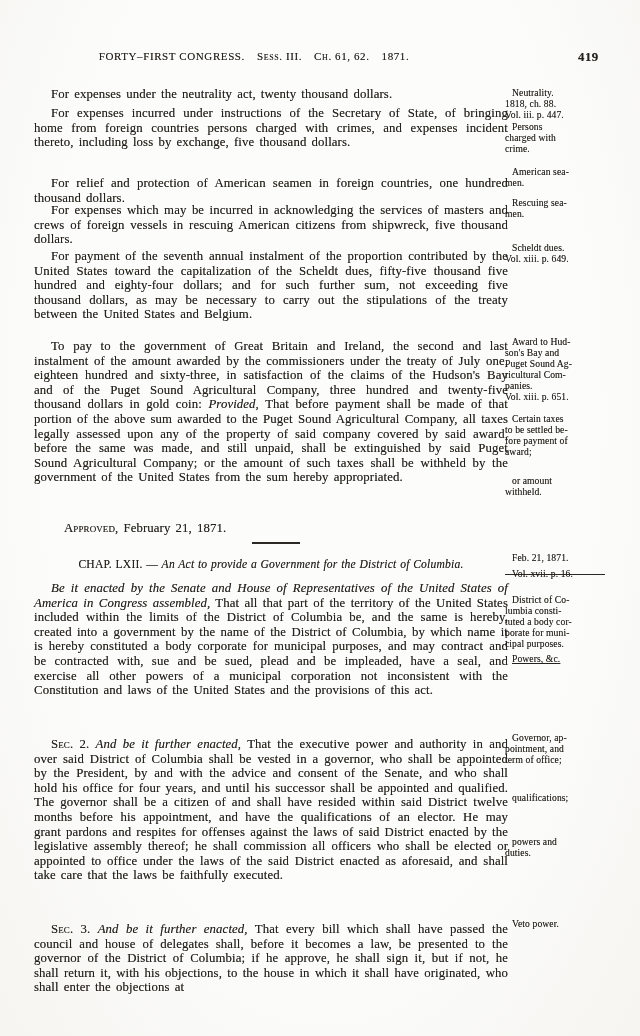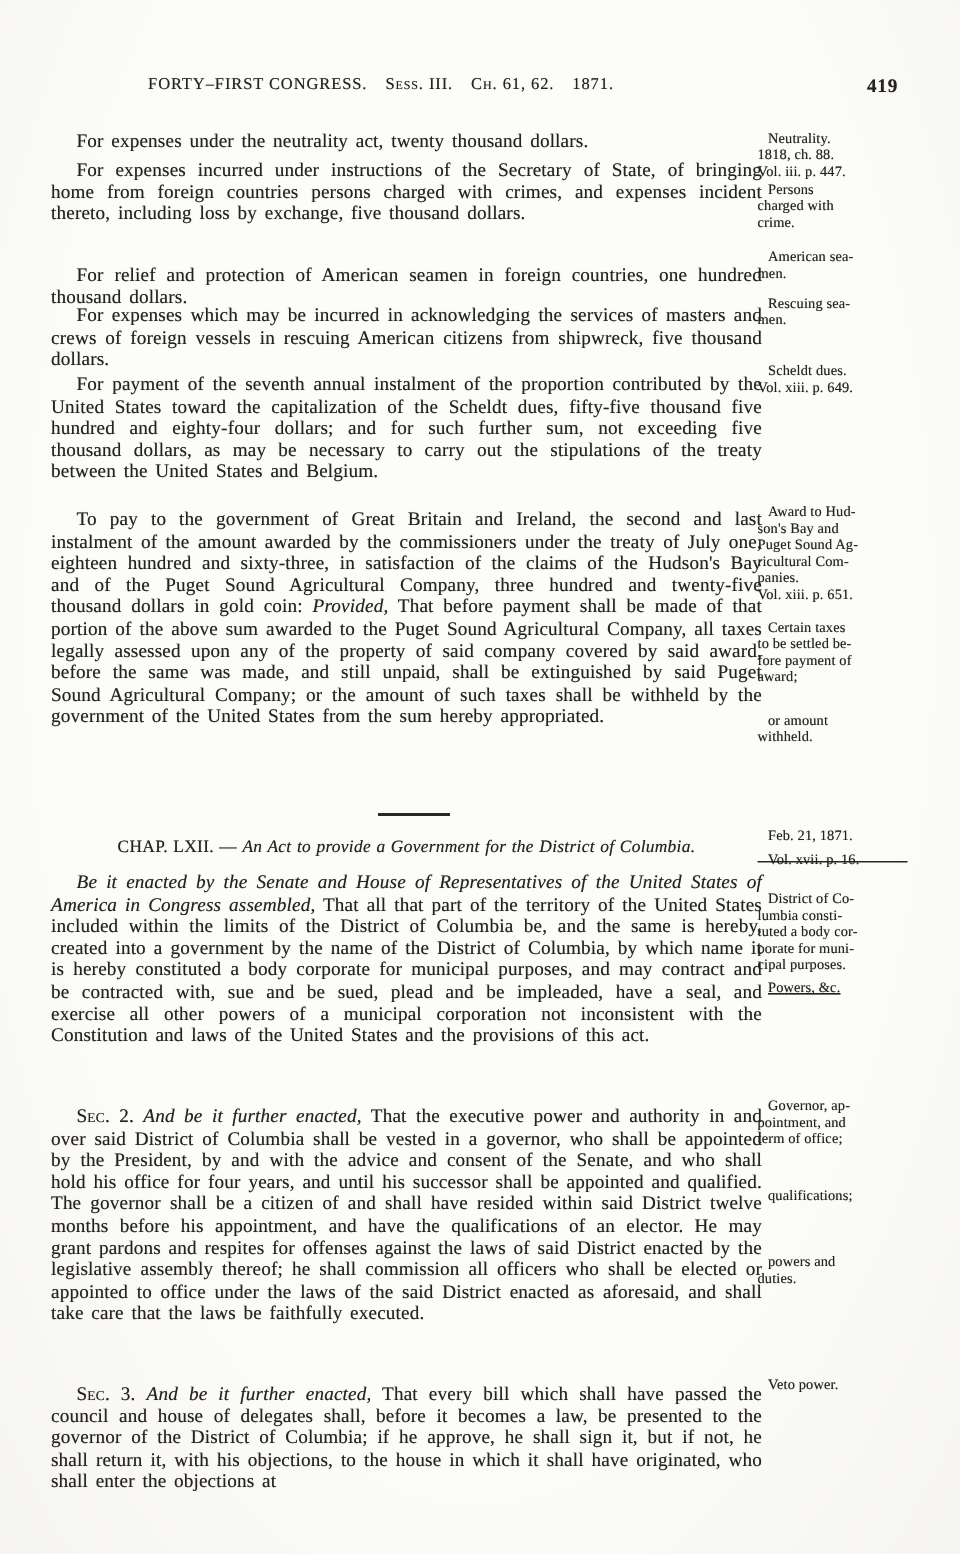--- a/index.html
+++ b/index.html
@@ -74,20 +74,21 @@
 
   <div class="page-number">419</div>
 
   <div class="text-layer">
       <p class="para" style="top: 87px;"><span>For expenses under the neutrality act, twenty thousand dollars.</span></p>
       <p class="para" style="top: 106px;"><span>For expenses incurred under instructions of the Secretary of State, of bringing home from foreign countries persons charged with crimes, and expenses incident thereto, including loss by exchange, five thousand dollars.</span></p>
       <p class="para" style="top: 176px;"><span>For relief and protection of American seamen in foreign countries, one hundred thousand dollars.</span></p>
       <p class="para" style="top: 203px;"><span>For expenses which may be incurred in acknowledging the services of masters and crews of foreign vessels in rescuing American citizens from shipwreck, five thousand dollars.</span></p>
       <p class="para" style="top: 249px;"><span>For payment of the seventh annual instalment of the proportion contributed by the United States toward the capitalization of the Scheldt dues, fifty-five thousand five hundred and eighty-four dollars; and for such further sum, not exceeding five thousand dollars, as may be necessary to carry out the stipulations of the treaty between the United States and Belgium.</span></p>
       <p class="para" style="top: 339px;"><span>To pay to the government of Great Britain and Ireland, the second and last instalment of the amount awarded by the commissioners under the treaty of July one, eighteen hundred and sixty-three, in satisfaction of the claims of the Hudson's Bay and of the Puget Sound Agricultural Company, three hundred and twenty-five thousand dollars in gold coin: </span><span class="it">Provided,</span><span> That before payment shall be made of that portion of the above sum awarded to the Puget Sound Agricultural Company, all taxes legally assessed upon any of the property of said company covered by said award, before the same was made, and still unpaid, shall be extinguished by said Puget Sound Agricultural Company; or the amount of such taxes shall be withheld by the government of the United States from the sum hereby appropriated.</span></p>
+      <p class="para approved" style="top: 521px;"><span class="sc">Approved,</span><span> February 21, 1871.</span></p>
     </div>
 
   <div class="section-divider"></div>
 
   <div class="text-layer">
       <p class="para chapter-heading" style="top: 558px;"><span>CHAP. LXII. — </span><span class="it">An Act to provide a Government for the District of Columbia.</span></p>
       <p class="para" style="top: 581px;"><span class="it">Be it enacted by the Senate and House of Representatives of the United States of America in Congress assembled,</span><span> That all that part of the territory of the United States included within the limits of the District of Columbia be, and the same is hereby, created into a government by the name of the District of Columbia, by which name it is hereby constituted a body corporate for municipal purposes, and may contract and be contracted with, sue and be sued, plead and be impleaded, have a seal, and exercise all other powers of a municipal corporation not inconsistent with the Constitution and laws of the United States and the provisions of this act.</span></p>
       <p class="para" style="top: 737px;"><span class="sc">Sec. 2. </span><span class="it">And be it further enacted,</span><span> That the executive power and authority in and over said District of Columbia shall be vested in a governor, who shall be appointed by the President, by and with the advice and consent of the Senate, and who shall hold his office for four years, and until his successor shall be appointed and qualified. The governor shall be a citizen of and shall have resided within said District twelve months before his appointment, and have the qualifications of an elector. He may grant pardons and respites for offenses against the laws of said District enacted by the legislative assembly thereof; he shall commission all officers who shall be elected or appointed to office under the laws of the said District enacted as aforesaid, and shall take care that the laws be faithfully executed.</span></p>
       <p class="para" style="top: 922px;"><span class="sc">Sec. 3. </span><span class="it">And be it further enacted,</span><span> That every bill which shall have passed the council and house of delegates shall, before it becomes a law, be presented to the governor of the District of Columbia; if he approve, he shall sign it, but if not, he shall return it, with his objections, to the house in which it shall have originated, who shall enter the objections at</span></p>
     </div>

